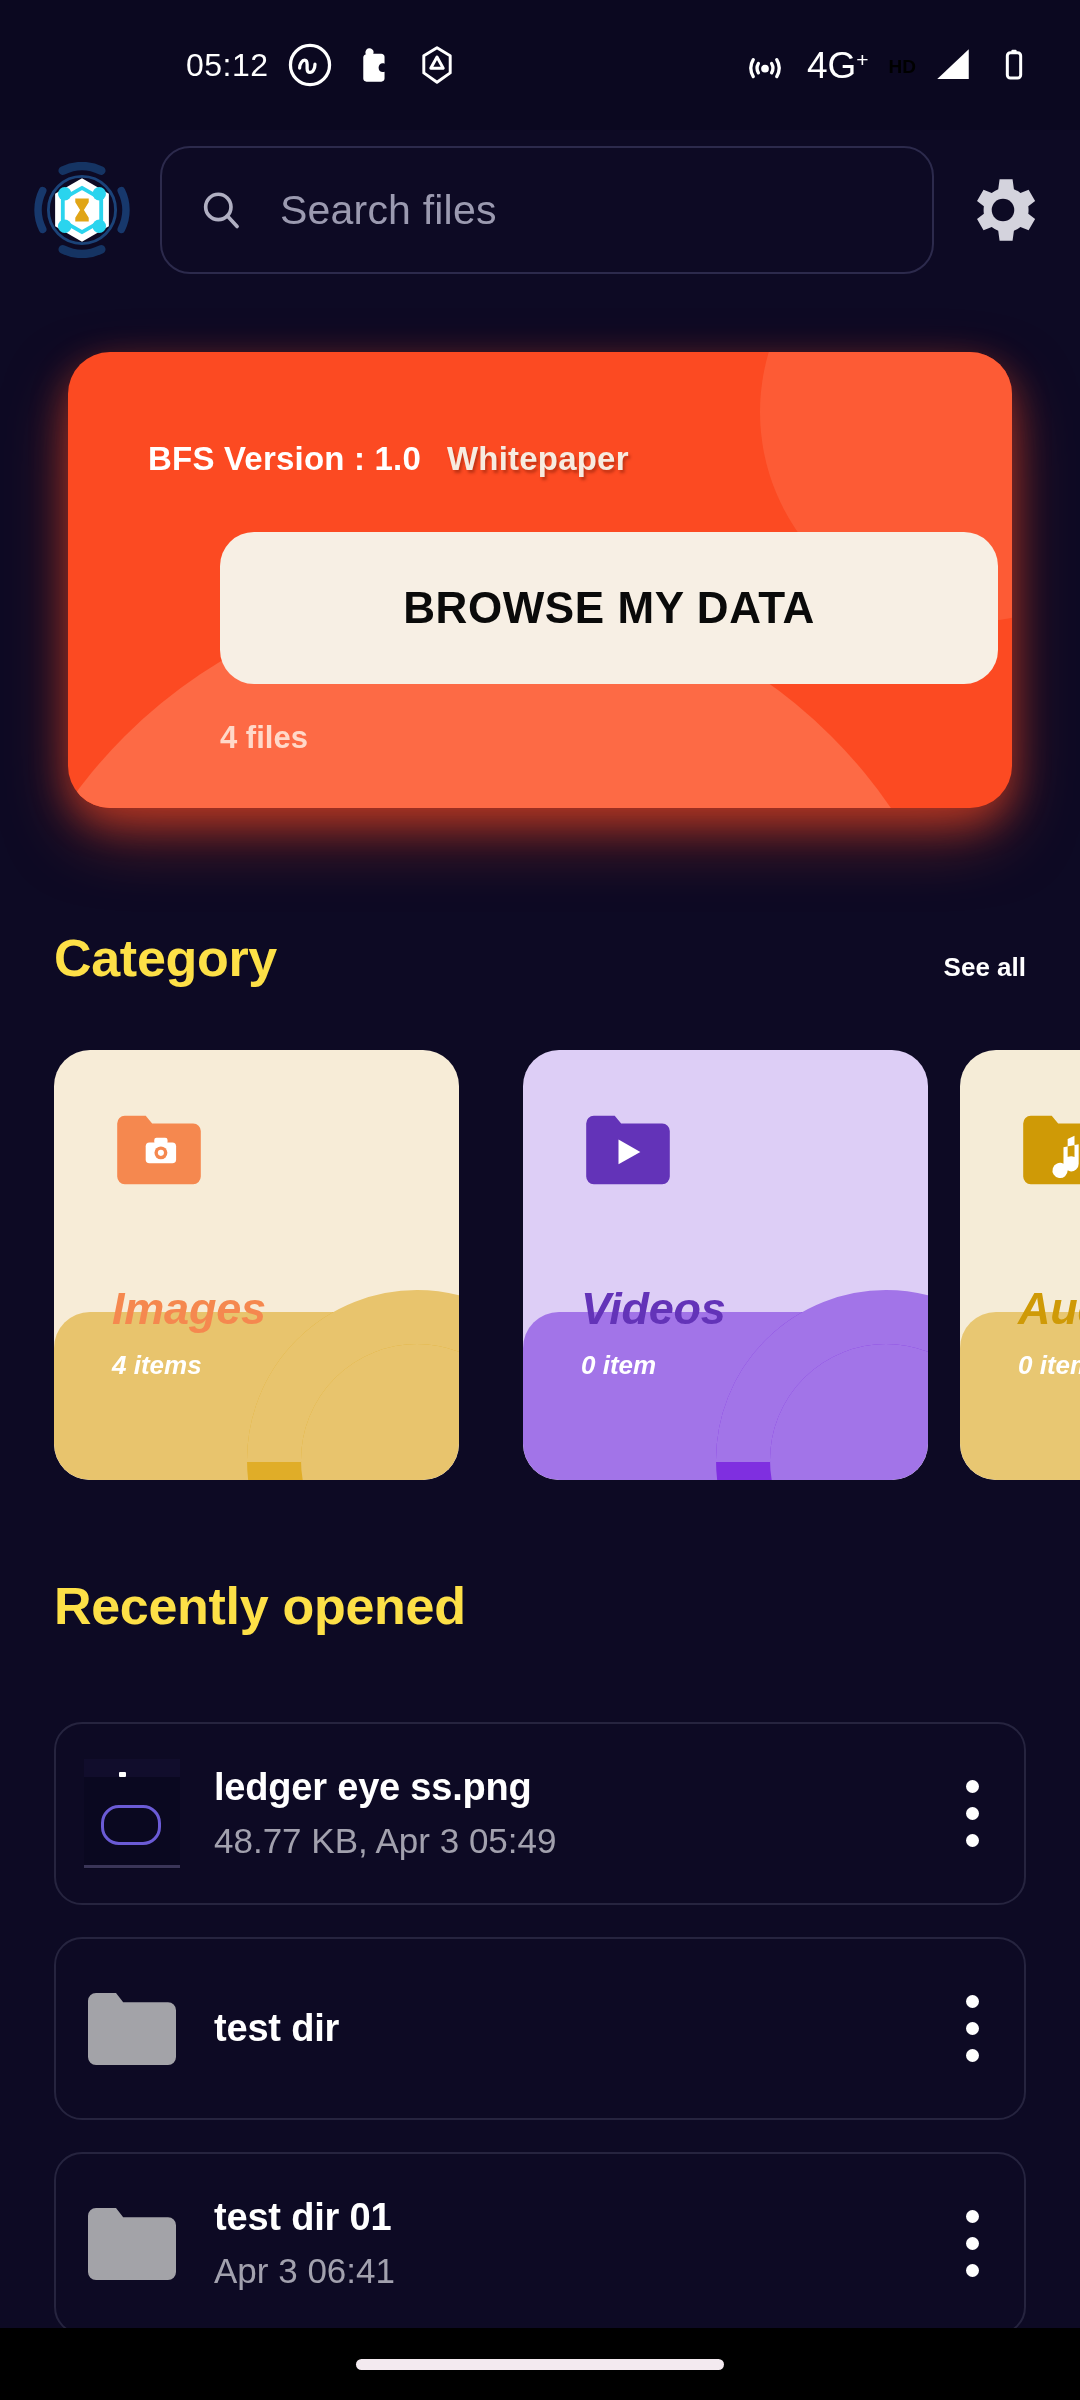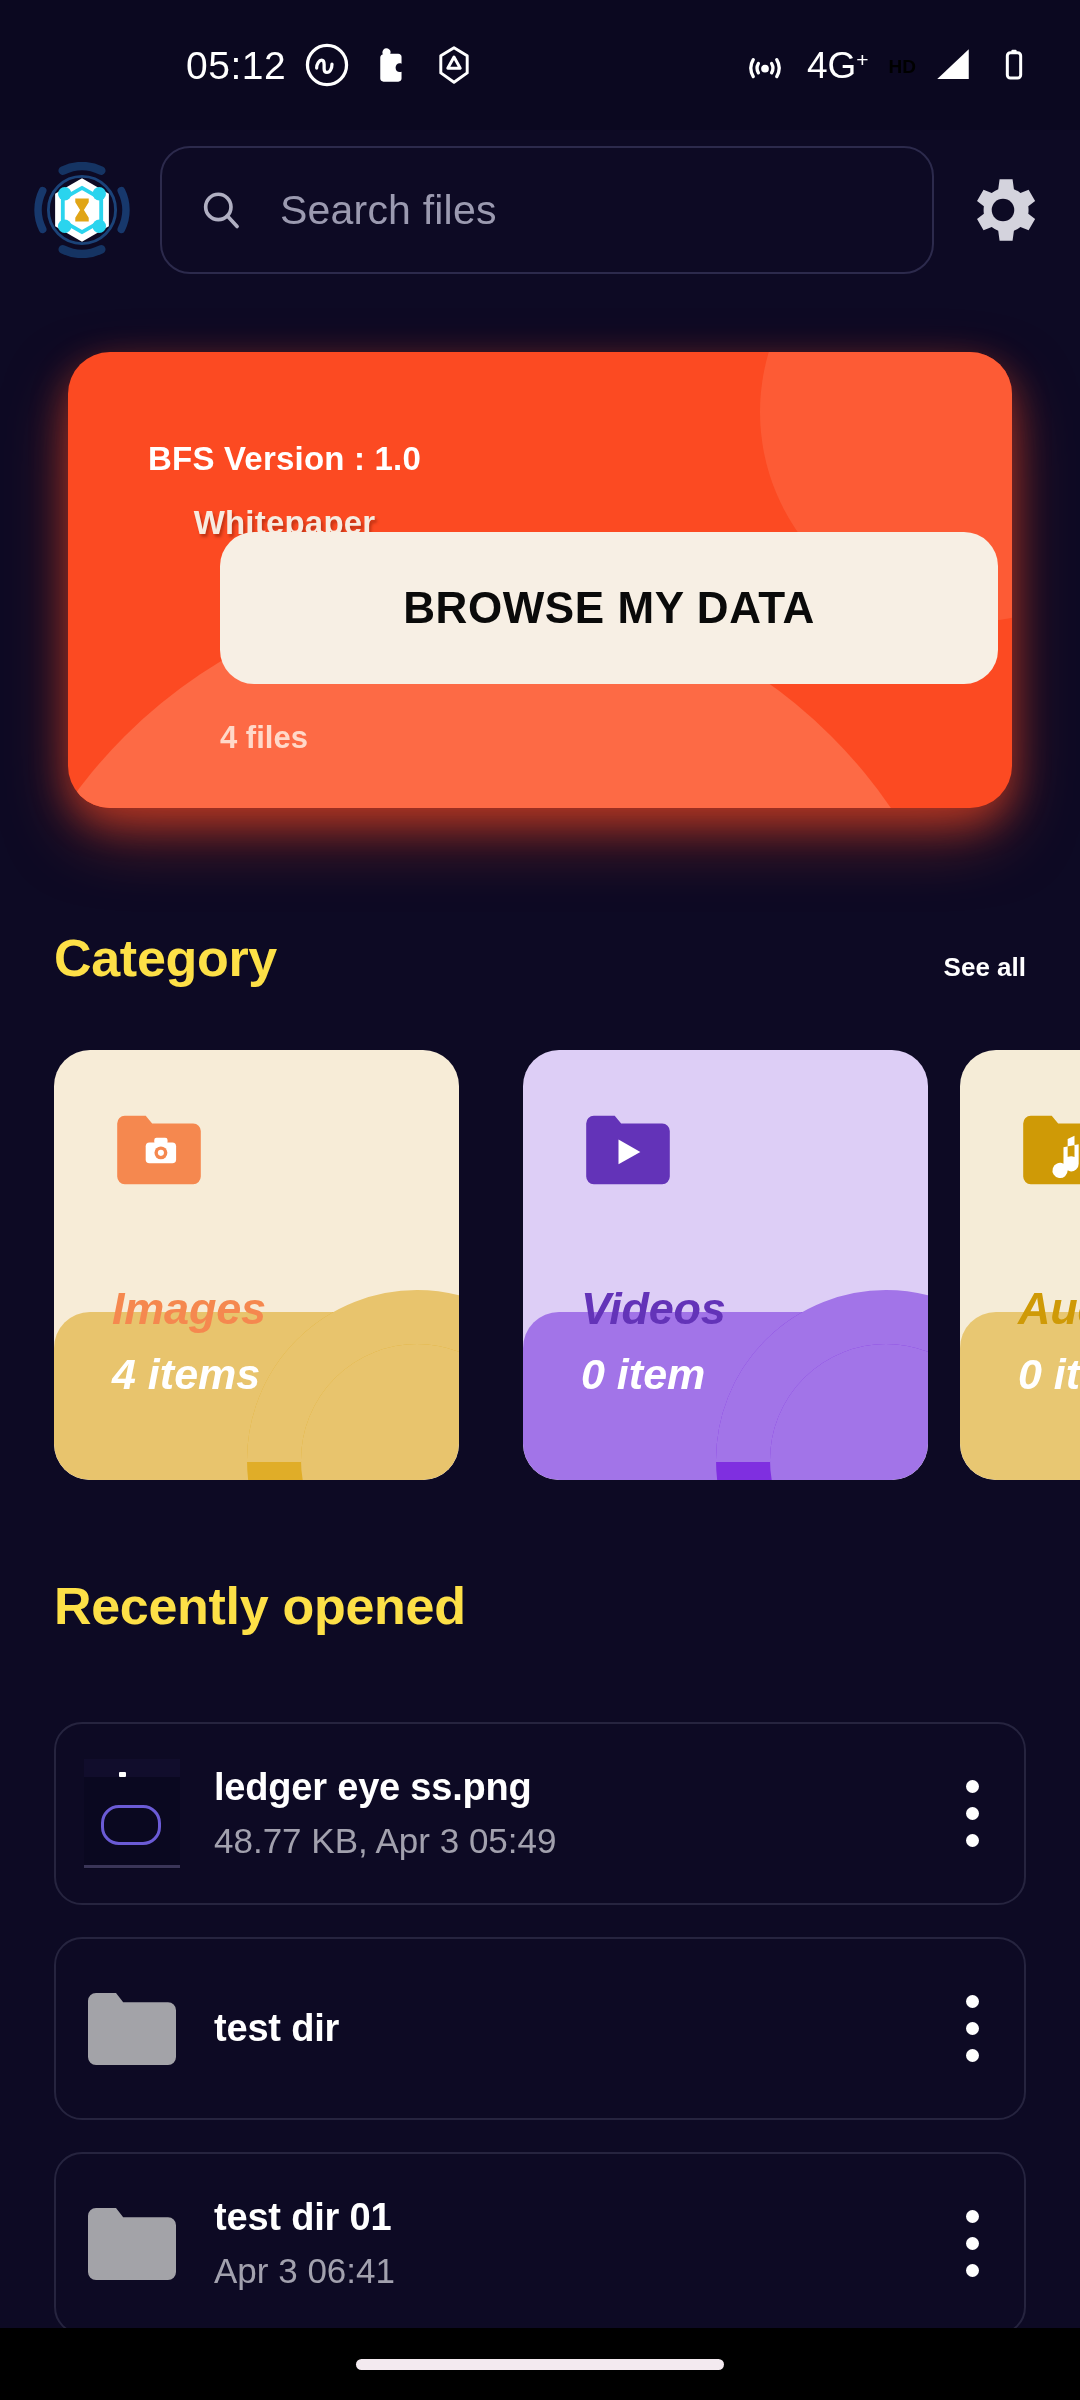--- a/index.html
+++ b/index.html
@@ -20,21 +20,21 @@
   #status-bar {
     position:absolute; top:0; left:0;
     width:1080px; height:130px;
     background:#0b0820;
     display:flex; align-items:center;
     padding:0 46px;
     z-index:20;
   }
   .sb-left { display:flex; align-items:center; gap:18px; margin-left:140px; }
   .sb-clock {
-    color:#ffffff; font-size:39px; font-weight:500;
+    color:#ffffff; font-size:32px; font-weight:500;
     letter-spacing:0.5px; line-height:1;
   }
   .sb-right {
     margin-left:auto; display:flex; align-items:center; gap:20px;
   }
   .sb-net {
     color:#fff; font-size:37px; font-weight:500;
     display:flex; align-items:flex-start; line-height:1;
   }
   .sb-net sup { font-size:21px; line-height:1; position:relative; top:2px; }
@@ -99,23 +99,22 @@
   #hero-deco-2 {
     position:absolute;
     width:420px; height:420px;
     border-radius:50%;
     background:#fd6a45;
     right:-168px; top:-150px;
     opacity:0.55;
   }
   #hero-version-row {
     position:absolute; left:80px; top:88px;
-    display:flex; align-items:center; gap:26px;
+    display:flex; align-items:flex-end; gap:26px;
     z-index:3;
-    flex-direction:column;
   }
   #hero-version {
     color:#ffffff; font-size:33px; font-weight:700; letter-spacing:0.2px;
   }
   #hero-whitepaper {
     color:#f7ebe0; font-size:33px; font-weight:700;
     text-shadow:2px 3px 3px rgba(120,25,5,0.45);
     letter-spacing:0.2px;
   }
   #browse-btn {
@@ -203,21 +202,21 @@
     width:94px; height:76px;
     z-index:3;
   }
   .cat-label {
     position:absolute; left:58px; top:233px;
     font-size:45px; font-weight:700;
     z-index:3; letter-spacing:-0.2px;
   }
   .cat-count {
     position:absolute; left:58px; top:300px;
-    font-size:43px; font-weight:600;
+    font-size:26px; font-weight:600;
     color:#ffffff;
     z-index:3;
   }
 
   
   #recent-list {
     position:absolute;
     left:54px; top:1722px;
     width:972px;
     z-index:4;

